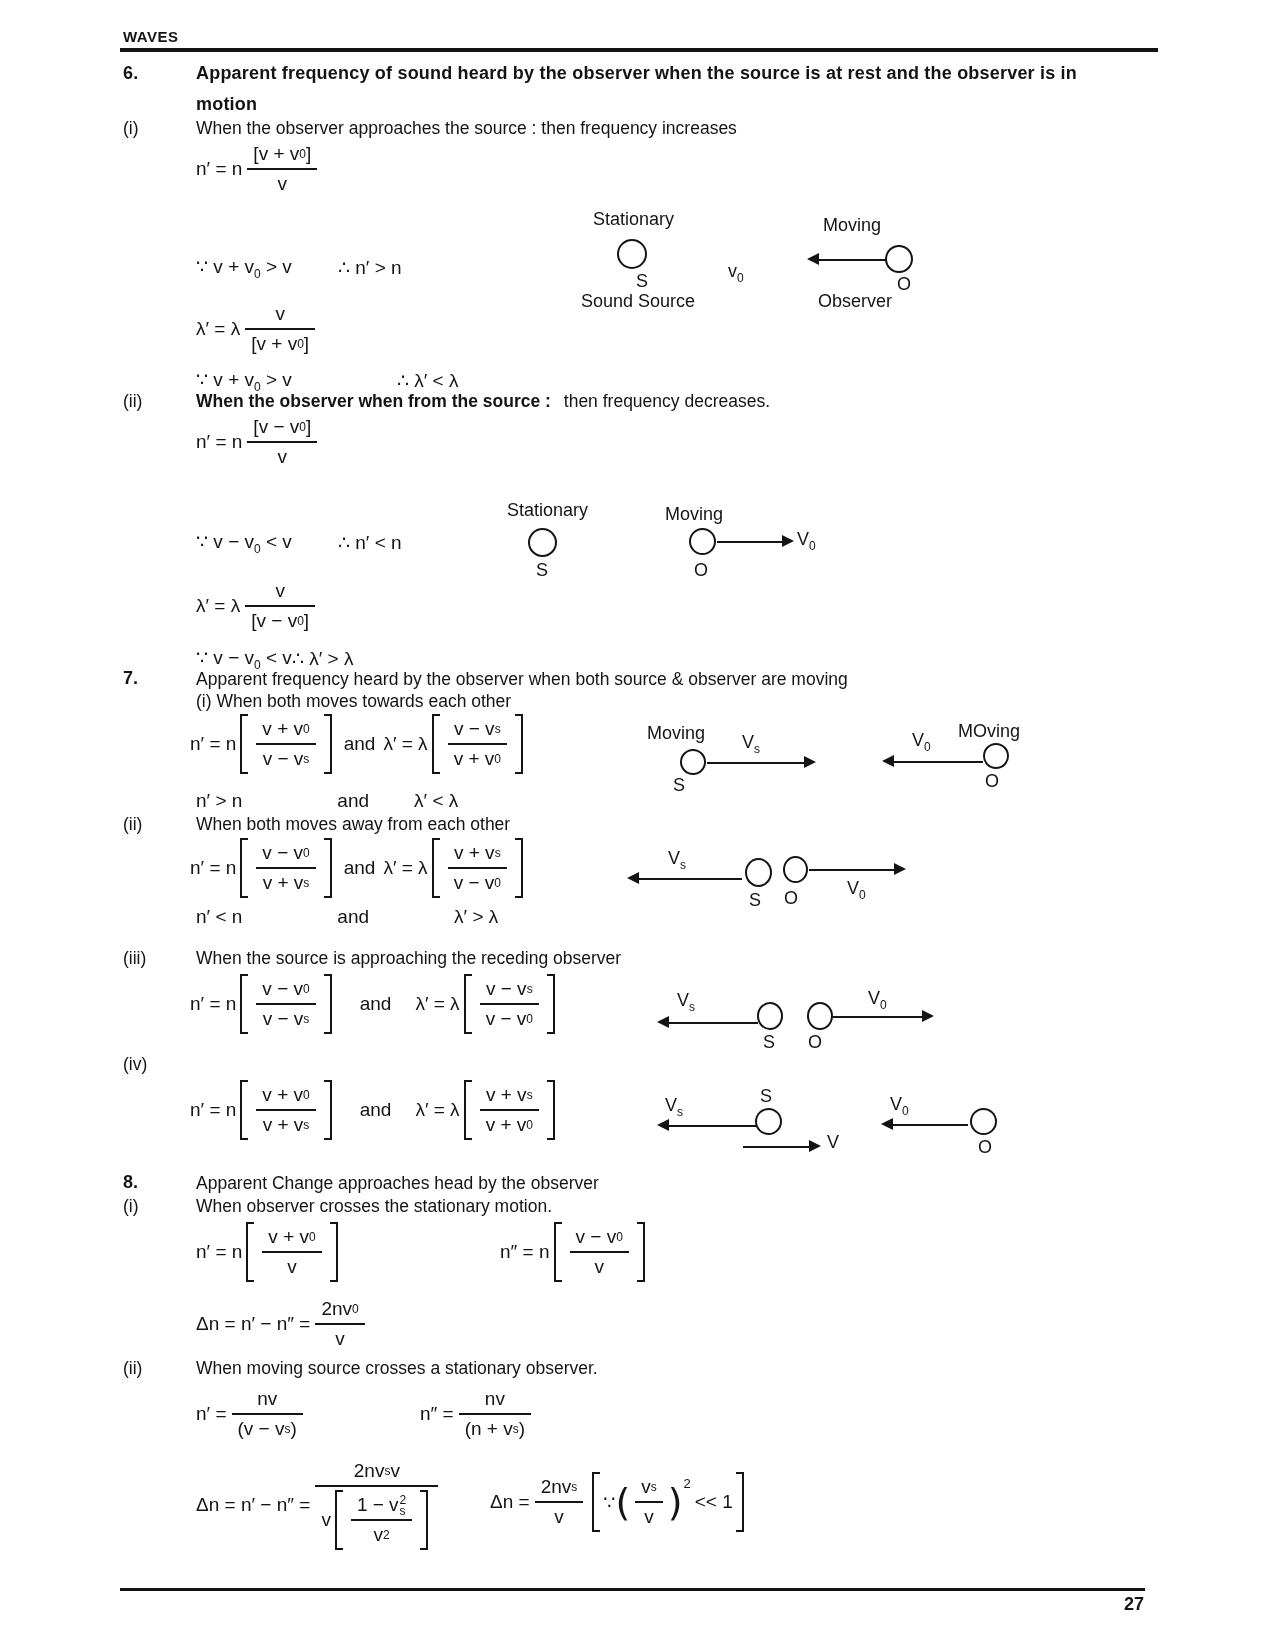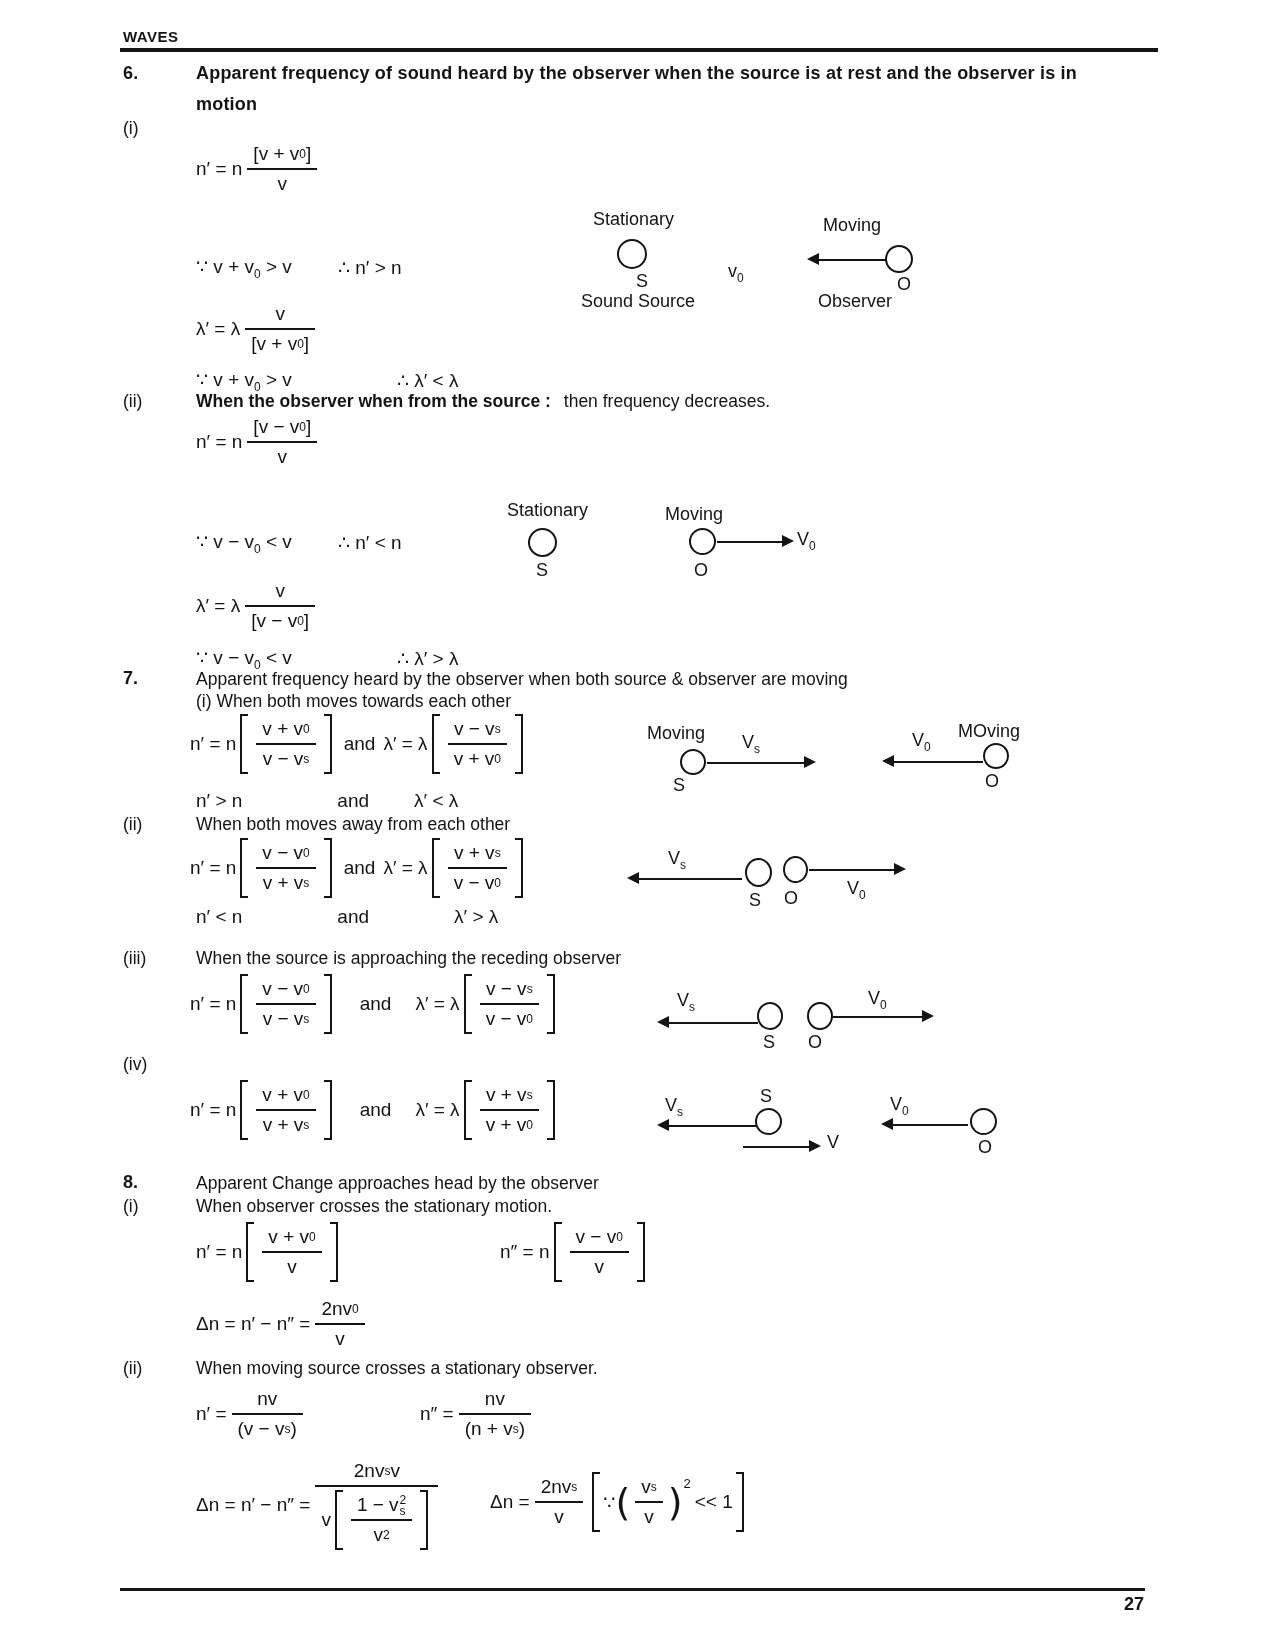--- a/index.html
+++ b/index.html
@@ -45,20 +45,21 @@
 
 <div class="page">
 
   <div class="abs hdr" style="left:123px;top:28px">WAVES</div>
   <div class="rule" style="left:120px;top:48px;width:1038px;height:4px"></div>
 
   <div class="abs stitle" style="left:123px;top:58px">6.</div>
   <div class="abs stitle" style="left:196px;top:58px;width:910px">Apparent frequency of sound heard by the observer when the source is at rest and the observer is in motion</div>
 
   <div class="abs txt" style="left:123px;top:118px">(i)</div>
+  <div class="abs txt" style="left:196px;top:118px">When the observer approaches the source : then frequency increases</div>
 
   <div class="feq" style="left:196px;top:143px">
     <span>n′ = n</span>
     <span class="frac">
       <span class="num"><span>[v + v</span><sub>0</sub><span>]</span></span>
       <span class="bar"></span>
       <span class="den">v</span>
     </span>
   </div>
 
@@ -135,21 +136,21 @@
     <span>λ′ = λ</span>
     <span class="frac">
       <span class="num">v</span>
       <span class="bar"></span>
       <span class="den"><span>[v − v</span><sub>0</sub><span>]</span></span>
     </span>
   </div>
 
   <div class="feq" style="left:196px;top:646px">
     <span><span>∵ v − v</span><sub>0</sub><span> &lt; v</span></span>
-    <span style="margin-left:105px">∴ λ′ &gt; λ</span>
+    <span style="">∴ λ′ &gt; λ</span>
   </div>
 
   <div class="abs txt b" style="left:123px;top:668px;font-size:18px">7.</div>
   <div class="abs txt" style="left:196px;top:669px">Apparent frequency heard by the observer when both source &amp; observer are moving</div>
   <div class="abs txt" style="left:196px;top:691px">(i) When both moves towards each other</div>
 
   <div class="feq" style="left:190px;top:714px">
     <span>n′ = n</span>
     <span class="sq"><span class="sql"></span><span class="sqm">
       <span class="frac">

